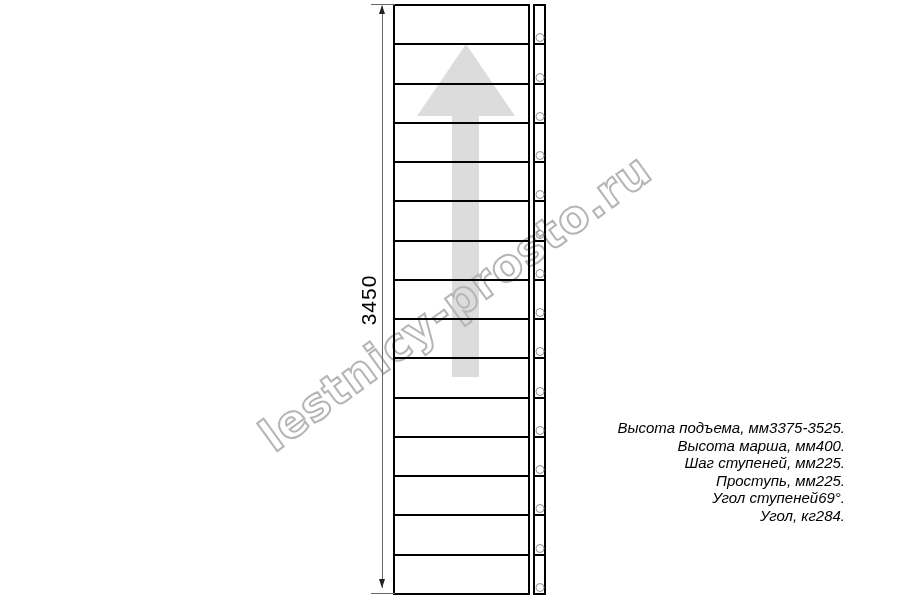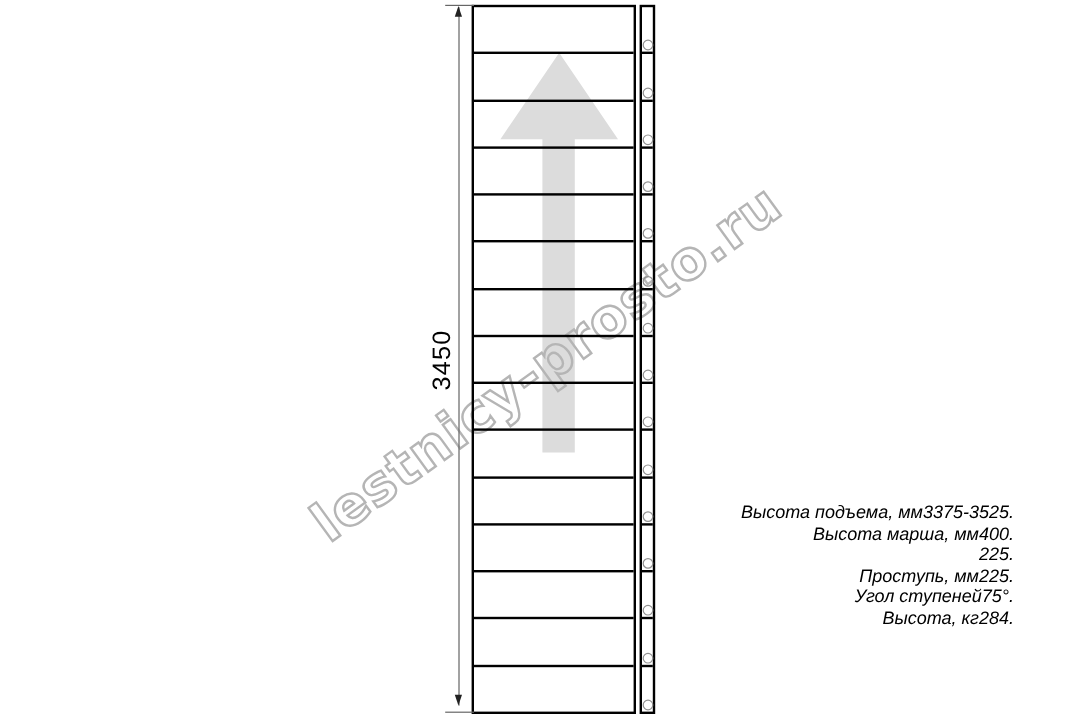--- a/index.html
+++ b/index.html
@@ -193,30 +193,31 @@
     <div class="specs">
       <div class="spec-row">
         <span class="spec-label">Высота подъема, мм</span>
         <span class="spec-value">3375-3525.</span>
       </div>
       <div class="spec-row">
         <span class="spec-label">Высота марша, мм</span>
         <span class="spec-value">400.</span>
       </div>
       <div class="spec-row">
+        <span class="spec-label">Шаг ступеней, мм</span>
         <span class="spec-value">225.</span>
       </div>
       <div class="spec-row">
         <span class="spec-label">Проступь, мм</span>
         <span class="spec-value">225.</span>
       </div>
       <div class="spec-row">
         <span class="spec-label">Угол ступеней</span>
-        <span class="spec-value">75°.</span>
-      </div>
-      <div class="spec-row">
-        <span class="spec-label">Высота, кг</span>
+        <span class="spec-value">69°.</span>
+      </div>
+      <div class="spec-row">
+        <span class="spec-label">Угол, кг</span>
         <span class="spec-value">284.</span>
       </div>
     </div>
   </div>
 
 </div>
 
 </body></html>

